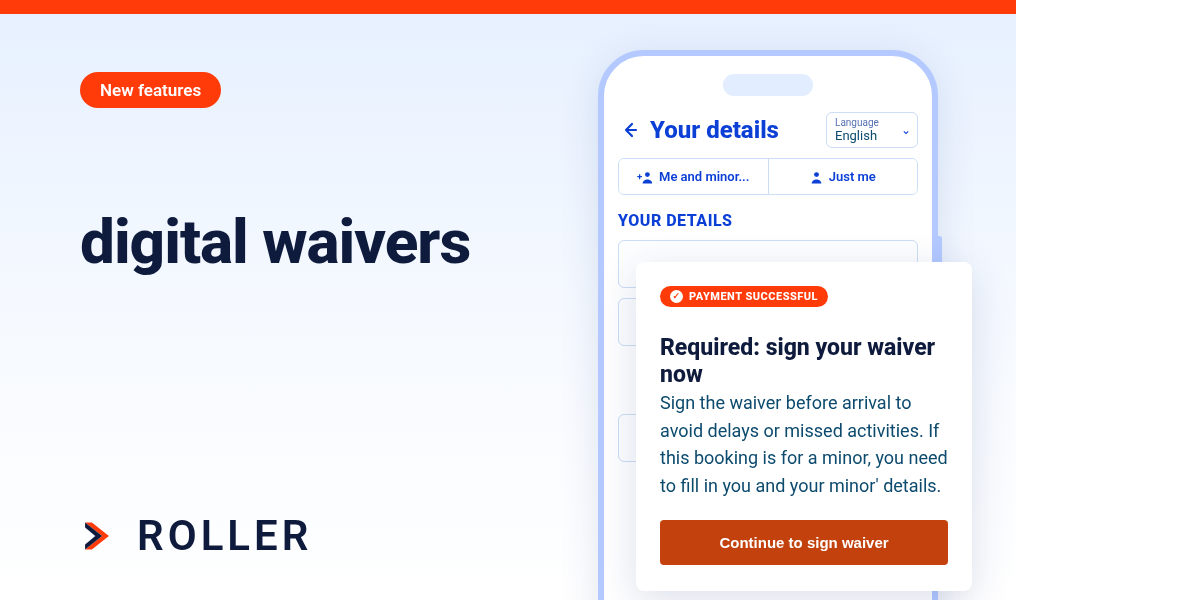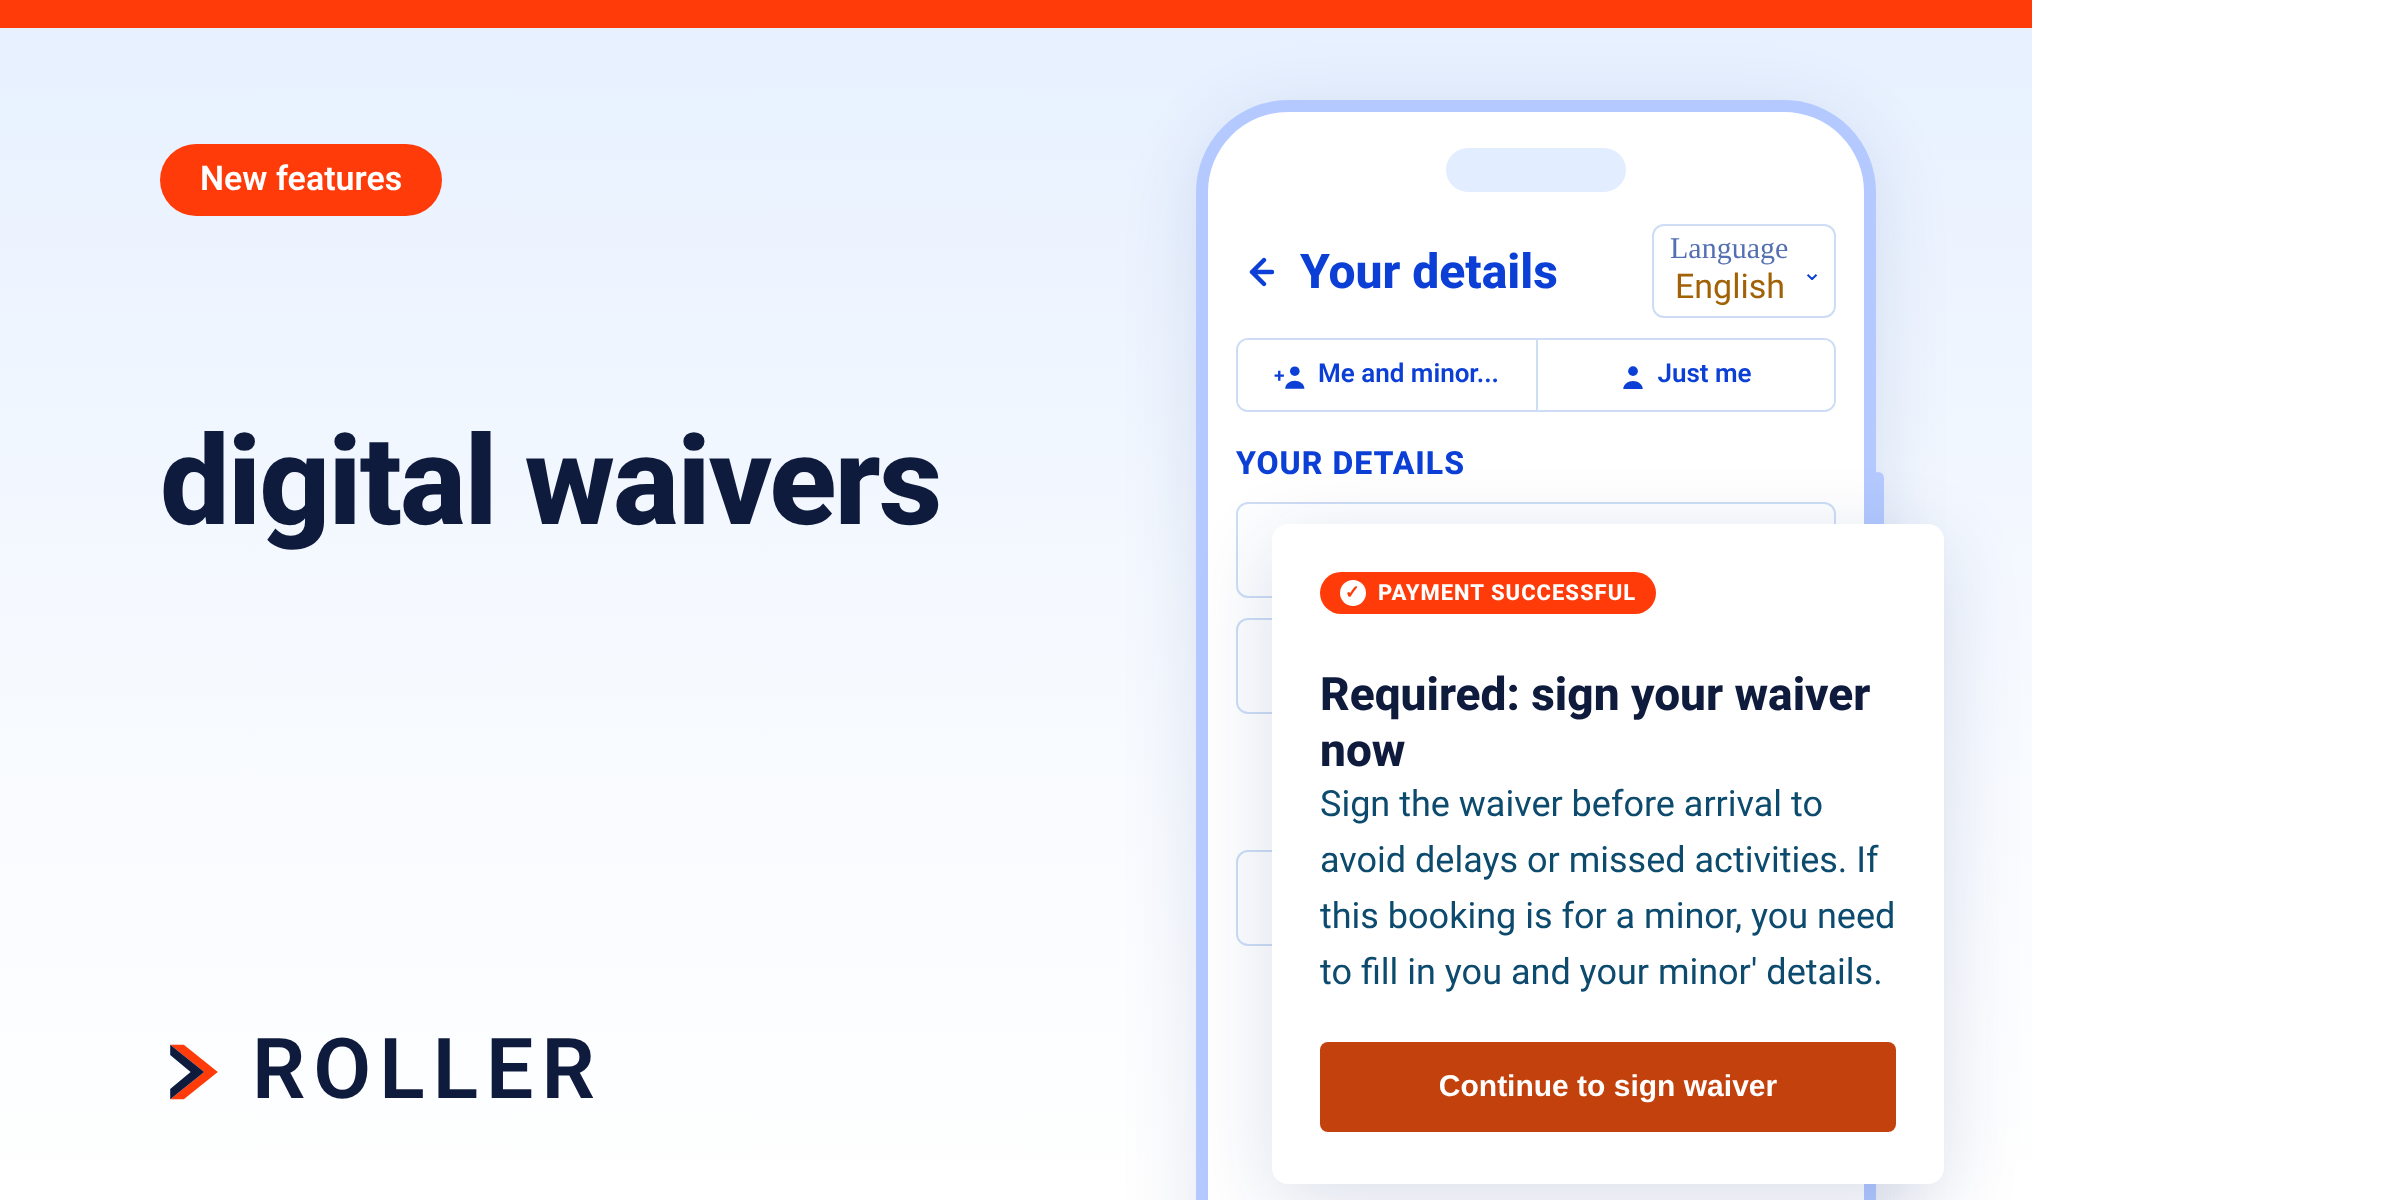--- a/index.html
+++ b/index.html
@@ -44,21 +44,21 @@
   color: #0f1b3d;
   letter-spacing: -1px;
 }
 
 .brand {
   position: absolute;
   left: 80px;
   bottom: 40px;
   display: flex;
   align-items: center;
-  gap: 12px;
+  gap: 23px;
 }
 .brand-icon { width: 34px; height: 34px; }
 .brand-text {
   font-size: 42px;
   font-weight: 600;
   color: #0f1b3d;
   letter-spacing: 4px;
 }
 
 
@@ -118,22 +118,22 @@
   font-weight: 800;
   flex: 1;
 }
 .lang-box {
   border: 1px solid #cdddf5;
   border-radius: 6px;
   padding: 4px 22px 4px 8px;
   position: relative;
   min-width: 92px;
 }
-.lang-label { font-size: 15px; color: #5470b2; font-family: Liberation Serif, serif; }
-.lang-val { font-size: 17px; color: #a16207; text-align: center; }
+.lang-label { font-size: 10px; color: #5470b2; }
+.lang-val { font-size: 13px; color: #0c4a6e; }
 .lang-box .chev {
   position: absolute; right: 6px; top: 50%; transform: translateY(-50%);
   color: #0b3fd6; font-size: 12px;
 }
 
 .seg {
   display: flex;
   border: 1px solid #cdddf5;
   border-radius: 6px;
   overflow: hidden;

